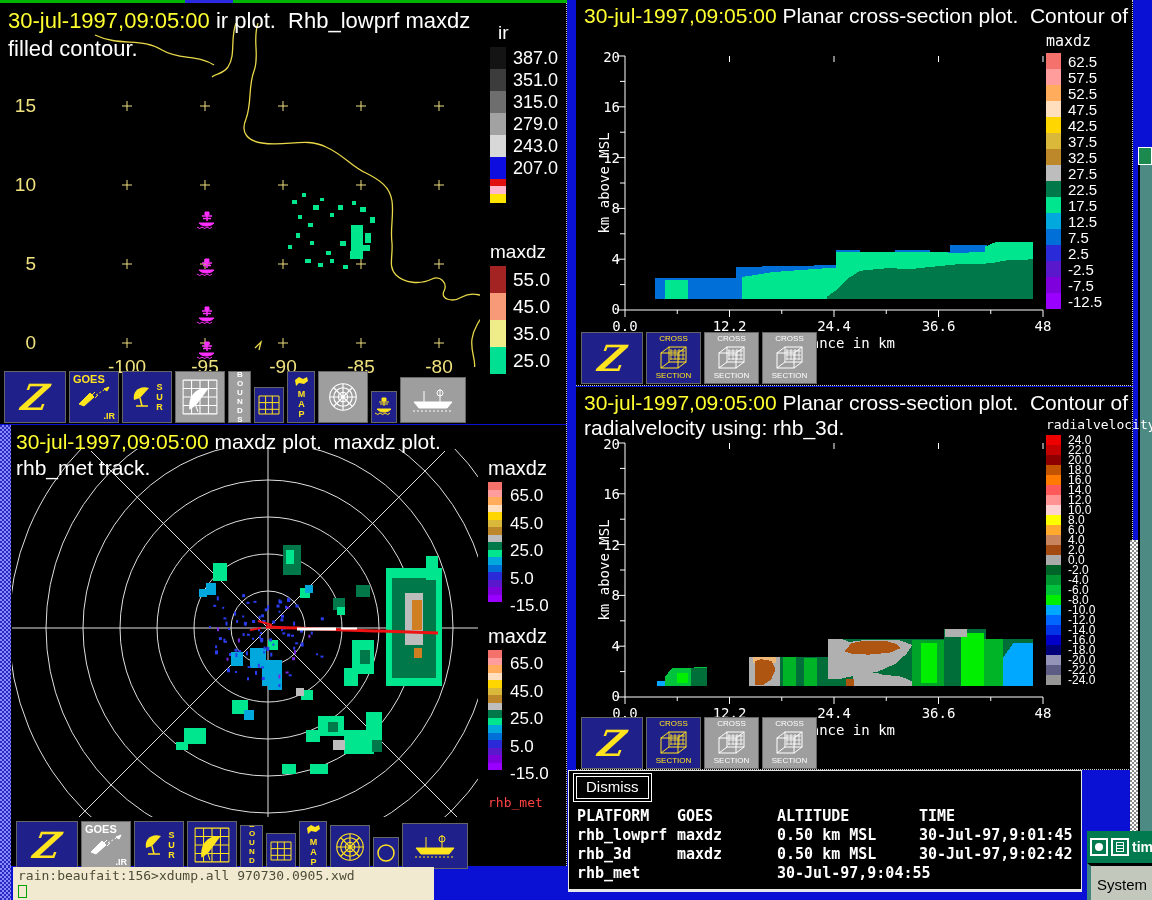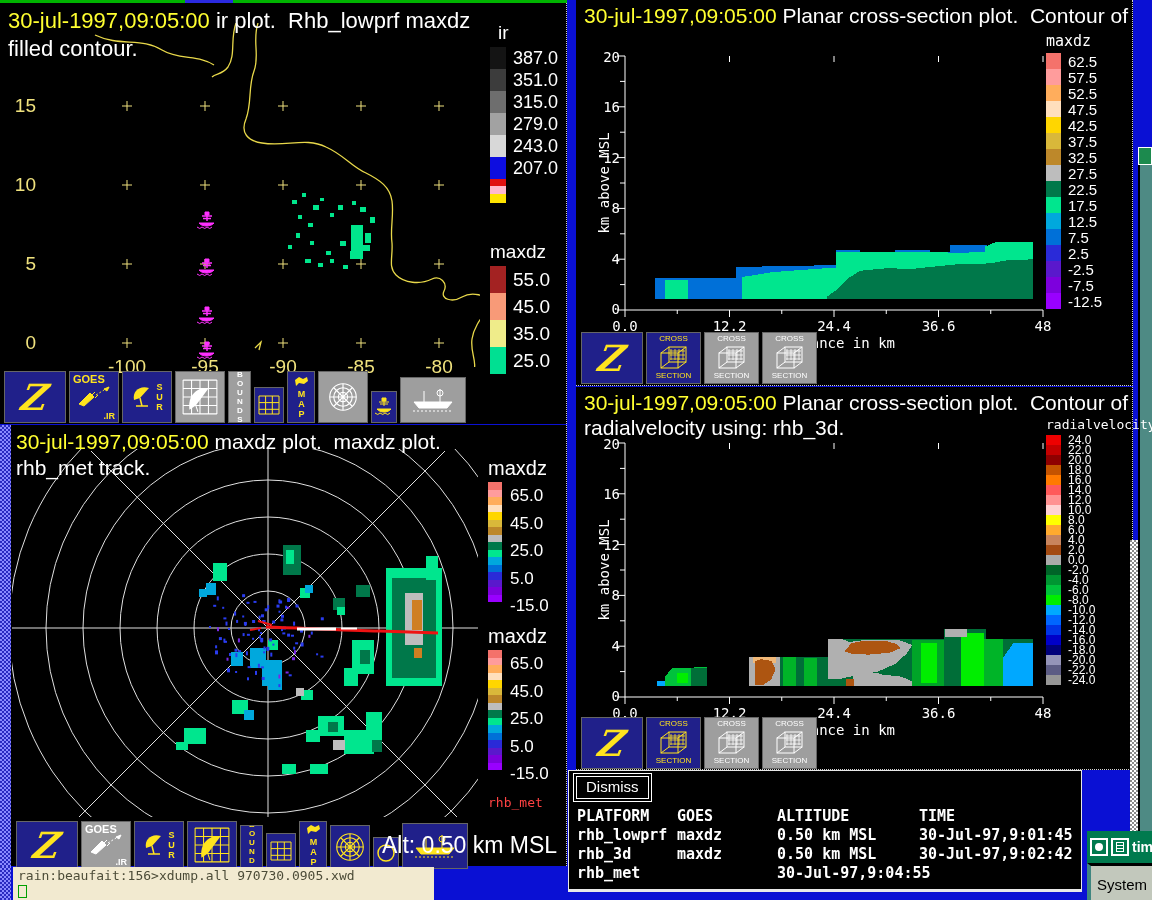--- a/index.html
+++ b/index.html
@@ -994,21 +994,20 @@
         <svg width="46" height="28" viewBox="0 0 46 28">
             <g stroke="currentColor" fill="currentColor">
               <path d="M4,16 H42 L37,22 H9 Z"></path>
               <path d="M14,5 V16 M30,3 V16" fill="none"></path>
               <circle cx="30" cy="7" r="3" fill="none"></circle>
               <path d="M3,25 h40" stroke-dasharray="2,2" fill="none"></path>
             </g>
           </svg>
         </div>
     </div>
-    <div class="altlab" style="left:382px;top:407px;">Alt: 0.50 km MSL</div>
   </div>
 
   <div class="win" id="tablewin" style="left:568px;top:770px;width:514px;height:122px;">
     <span class="dismiss">Dismiss</span>
     <div class="t-head"><span>PLATFORM</span><span>GOES</span><span>ALTITUDE</span><span>TIME</span></div>
     <div>
         <div class="t-row"><span>rhb_lowprf</span><span>maxdz</span><span>0.50 km MSL</span><span>30-Jul-97,9:01:45</span></div>
         <div class="t-row"><span>rhb_3d</span><span>maxdz</span><span>0.50 km MSL</span><span>30-Jul-97,9:02:42</span></div>
         <div class="t-row"><span>rhb_met</span><span></span><span>30-Jul-97,9:04:55</span><span></span></div>
       </div>

